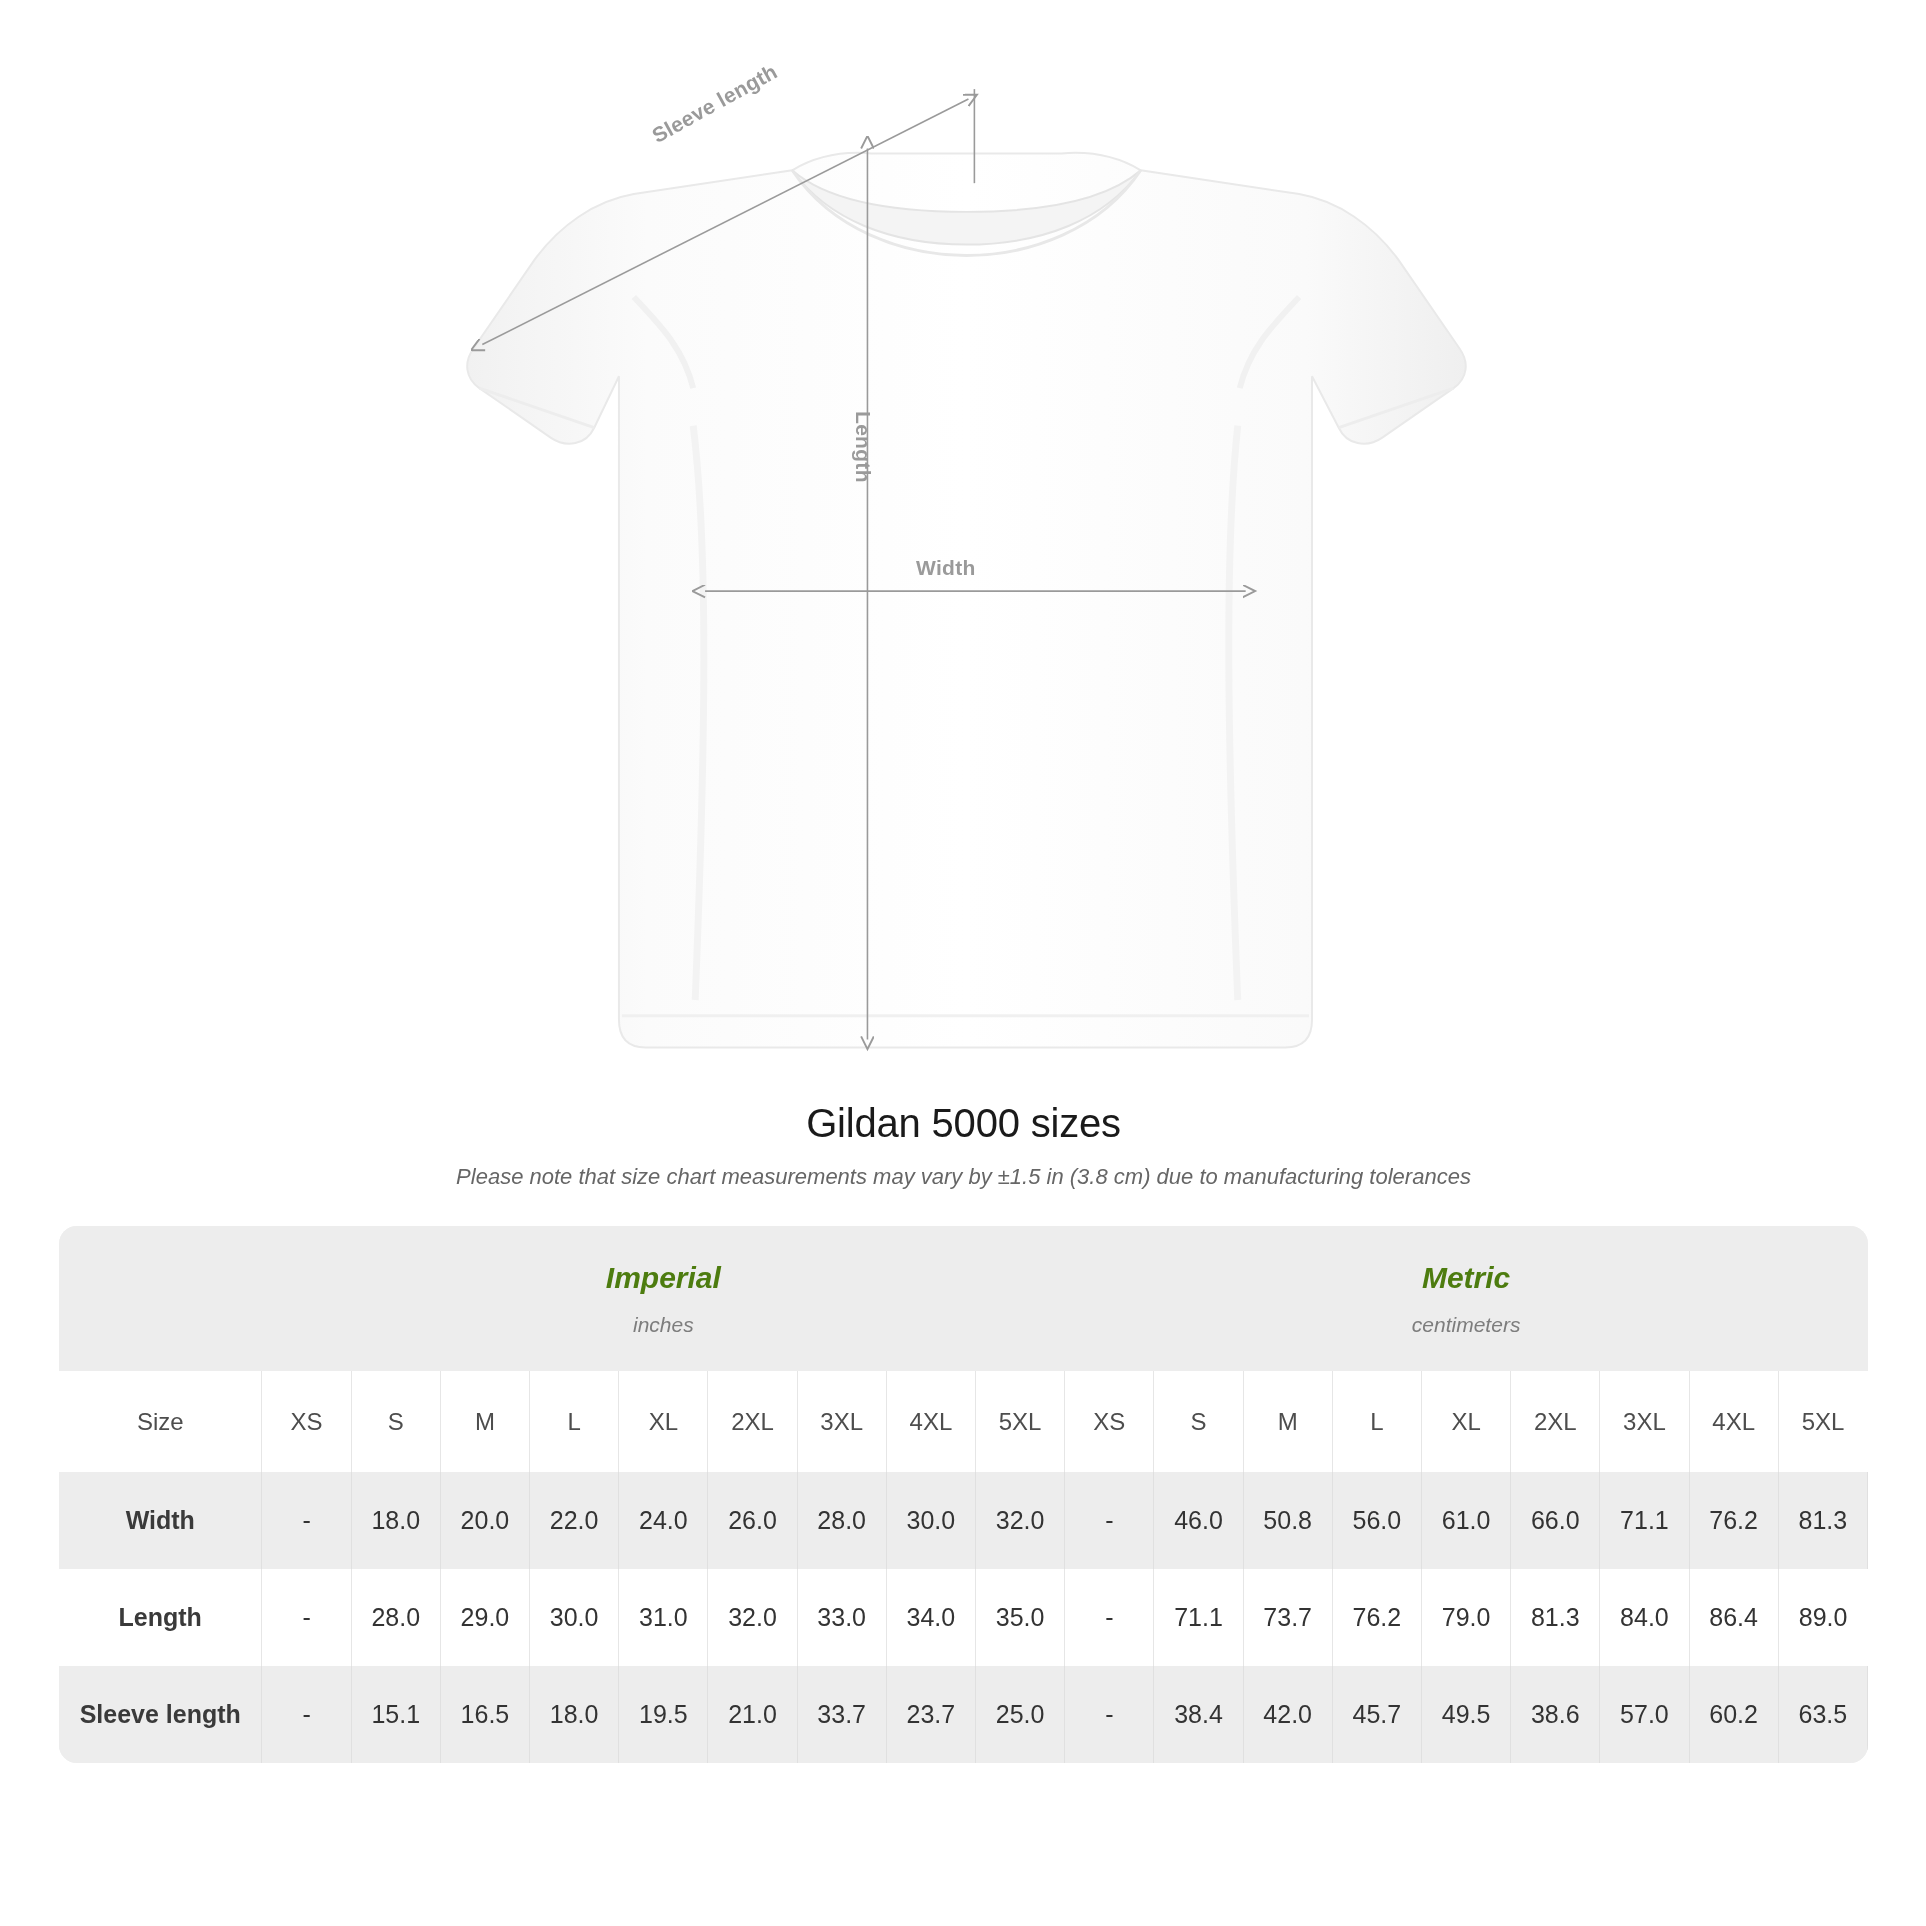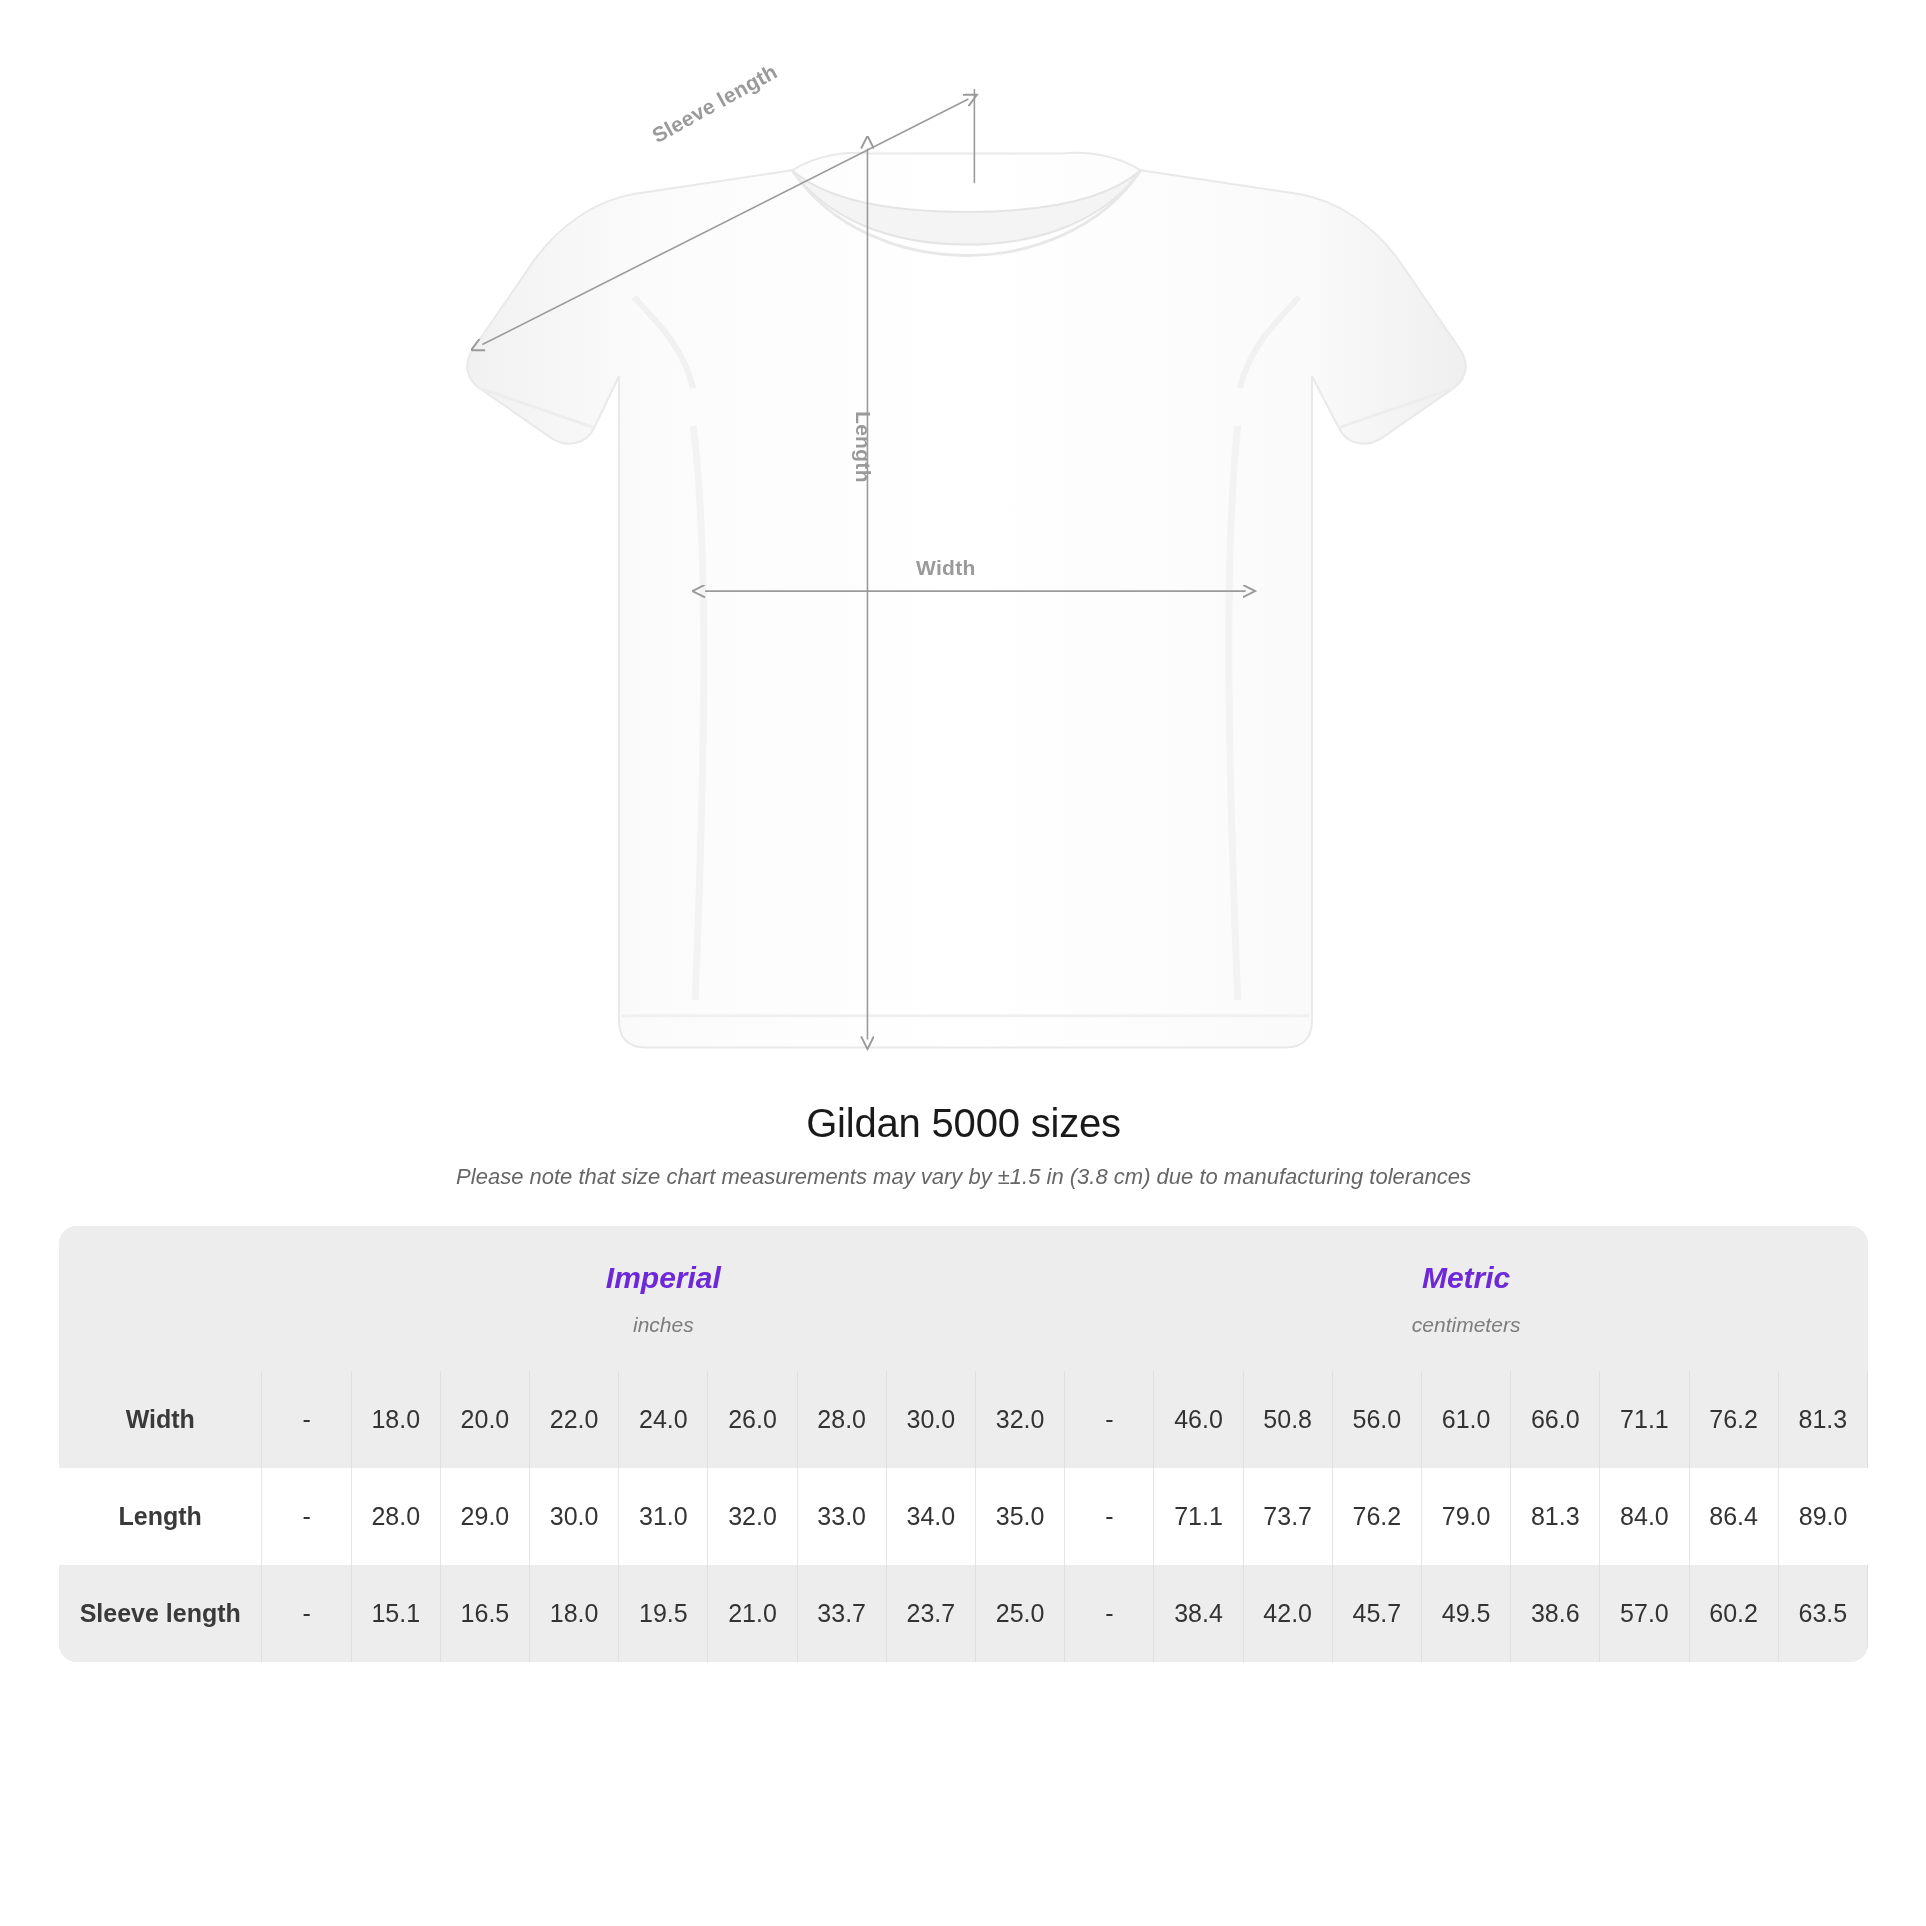--- a/index.html
+++ b/index.html
@@ -96,21 +96,21 @@
   
   .unit-row td {
     height: 143px;
     background: #ededed;
     border: none;
   }
   .unit-name {
     font-size: 30px;
     font-weight: bold;
     font-style: italic;
-    color: #6d28d9;
+    color: #4d7c0f;
     line-height: 1.2;
   }
   .unit-sub {
     font-size: 21px;
     font-style: italic;
     color: #7d7d7d;
     margin-top: 17px;
   }
   
   .size-row td {
@@ -267,20 +267,41 @@
           <td colspan="9">
             <div class="unit-name">Imperial</div>
             <div class="unit-sub">inches</div>
           </td>
           <td colspan="9">
             <div class="unit-name">Metric</div>
             <div class="unit-sub">centimeters</div>
           </td>
         </tr>
 
+        <tr class="size-row">
+          <td class="row-label-cell">Size</td>
+          <td>XS</td>
+          <td>S</td>
+          <td>M</td>
+          <td>L</td>
+          <td>XL</td>
+          <td>2XL</td>
+          <td>3XL</td>
+          <td>4XL</td>
+          <td>5XL</td>
+          <td>XS</td>
+          <td>S</td>
+          <td>M</td>
+          <td>L</td>
+          <td>XL</td>
+          <td>2XL</td>
+          <td>3XL</td>
+          <td>4XL</td>
+          <td>5XL</td>
+        </tr>
 
         <tr class="data-row shaded">
           <td class="row-label-cell">Width</td>
           <td>-</td>
           <td>18.0</td>
           <td>20.0</td>
           <td>22.0</td>
           <td>24.0</td>
           <td>26.0</td>
           <td>28.0</td>

